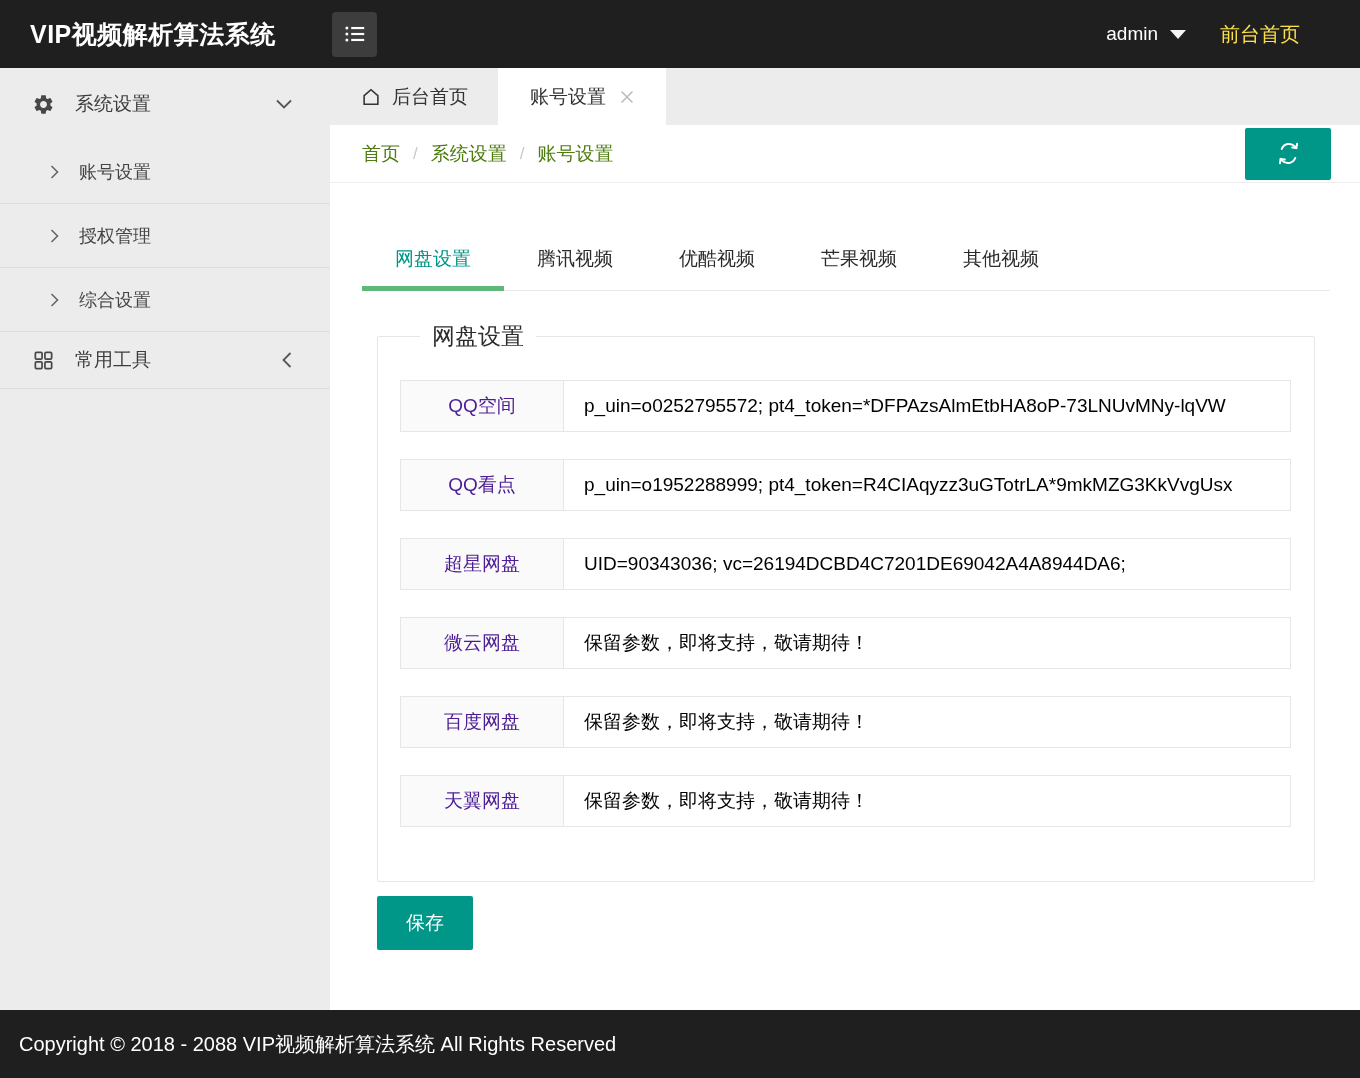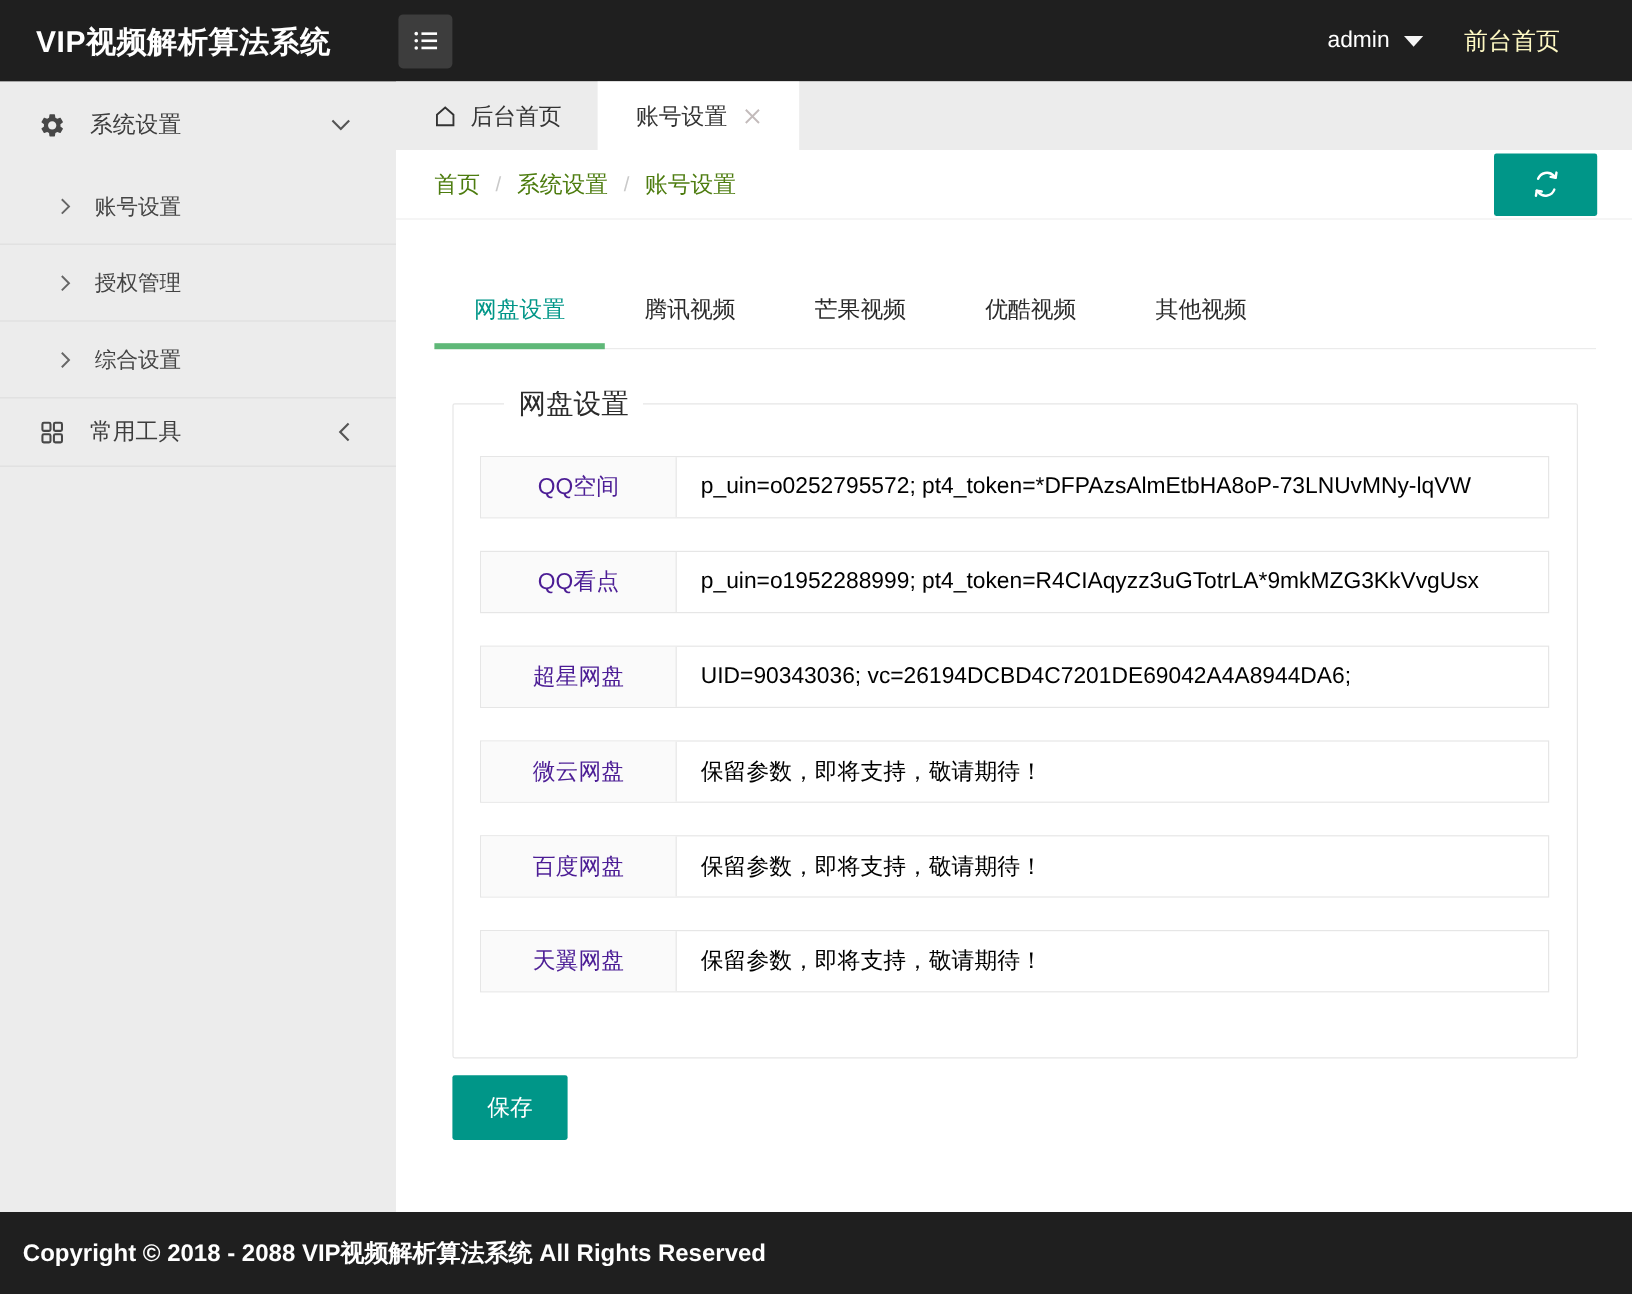--- a/index.html
+++ b/index.html
@@ -14,21 +14,21 @@
   body{font-family:"Liberation Sans","DejaVu Sans",sans-serif;background:#fff;}
 
   
   .topbar{height:68px;background:var(--topbar_bg);display:flex;align-items:center;color:#fff;}
   .logo{width:330px;padding-left:30px;font-size:25px;font-weight:bold;letter-spacing:.5px;}
   .hamburger{width:45px;height:45px;background:#3d3d3d;border:none;border-radius:4px;display:flex;align-items:center;justify-content:center;cursor:pointer;margin-left:2px;}
   .topbar-spacer{flex:1;}
   .topbar-right{display:flex;align-items:center;gap:34px;margin-right:60px;}
   .admin-menu{display:flex;align-items:center;gap:12px;cursor:pointer;font-size:19px;}
   .caret-down{width:0;height:0;border-left:8px solid transparent;border-right:8px solid transparent;border-top:9px solid #f5f5f5;}
-  .front-link{color:#fef9c3;font-size:20px;cursor:pointer;text-decoration:none;}
+  .front-link{color:#fde047;font-size:20px;cursor:pointer;text-decoration:none;}
 
   
   .layout{display:flex;height:942px;}
 
   
   .sidebar{width:330px;background:var(--sidebar_bg);flex-shrink:0;}
   .menu-header{height:72px;display:flex;align-items:center;padding:0 38px 0 32px;cursor:pointer;color:#3d3d3d;}
   .menu-header .menu-label{font-size:19px;margin-left:20px;color:#3d3d3d;}
   .menu-header .chev{margin-left:auto;}
   .menu-header.tools{height:57px;border-bottom:1px solid #dedede;}
@@ -61,21 +61,21 @@
   .panel-box legend{font-size:23px;color:#2b2b2b;margin-left:20px;padding:0 12px;}
   .form-row{width:891px;height:52px;border:1px solid #e6e6e6;display:flex;margin-bottom:27px;background:#fff;}
   .form-row:last-child{margin-bottom:0;}
   .field-label{width:163px;flex-shrink:0;background:#fafafa;border-right:1px solid #e6e6e6;display:flex;align-items:center;justify-content:center;font-size:19px;color:#4c1d95;}
   .field-value{flex:1;display:flex;align-items:flex-start;min-width:0;}
   .field-value input{width:100%;height:100%;border:none;outline:none;background:transparent;font-size:19px;color:#000;padding:0 6px 0 20px;font-family:inherit;white-space:nowrap;}
 
   .save-btn{margin-left:15px;margin-top:14px;width:96px;height:54px;background:var(--accent);color:#ffffff;border:none;border-radius:2px;font-size:19px;cursor:pointer;font-family:inherit;}
 
   
-  .footer{height:68px;background:var(--footer_bg);color:#fff;display:flex;align-items:center;padding-left:19px;font-size:20px;font-weight:bold;}
+  .footer{height:68px;background:var(--footer_bg);color:#fff;display:flex;align-items:center;padding-left:19px;font-size:20px;}
 
   svg{display:block;}
 </style>
 </head>
 <body>
 
 <header class="topbar">
   <div class="logo">VIP视频解析算法系统</div>
   <button class="hamburger">
     <span>
@@ -204,23 +204,23 @@
     </div>
 
     <div class="content">
 
       <div class="tabnav">
 
           <div class="nav-item active">网盘设置</div>
 
           <div class="nav-item">腾讯视频</div>
 
+          <div class="nav-item">优酷视频</div>
+
           <div class="nav-item">芒果视频</div>
-
-          <div class="nav-item">优酷视频</div>
 
           <div class="nav-item">其他视频</div>
         </div>
 
       <fieldset class="panel-box">
         <legend>网盘设置</legend>
         <div>
 
             <div class="form-row">
               <div class="field-label">QQ空间</div>

